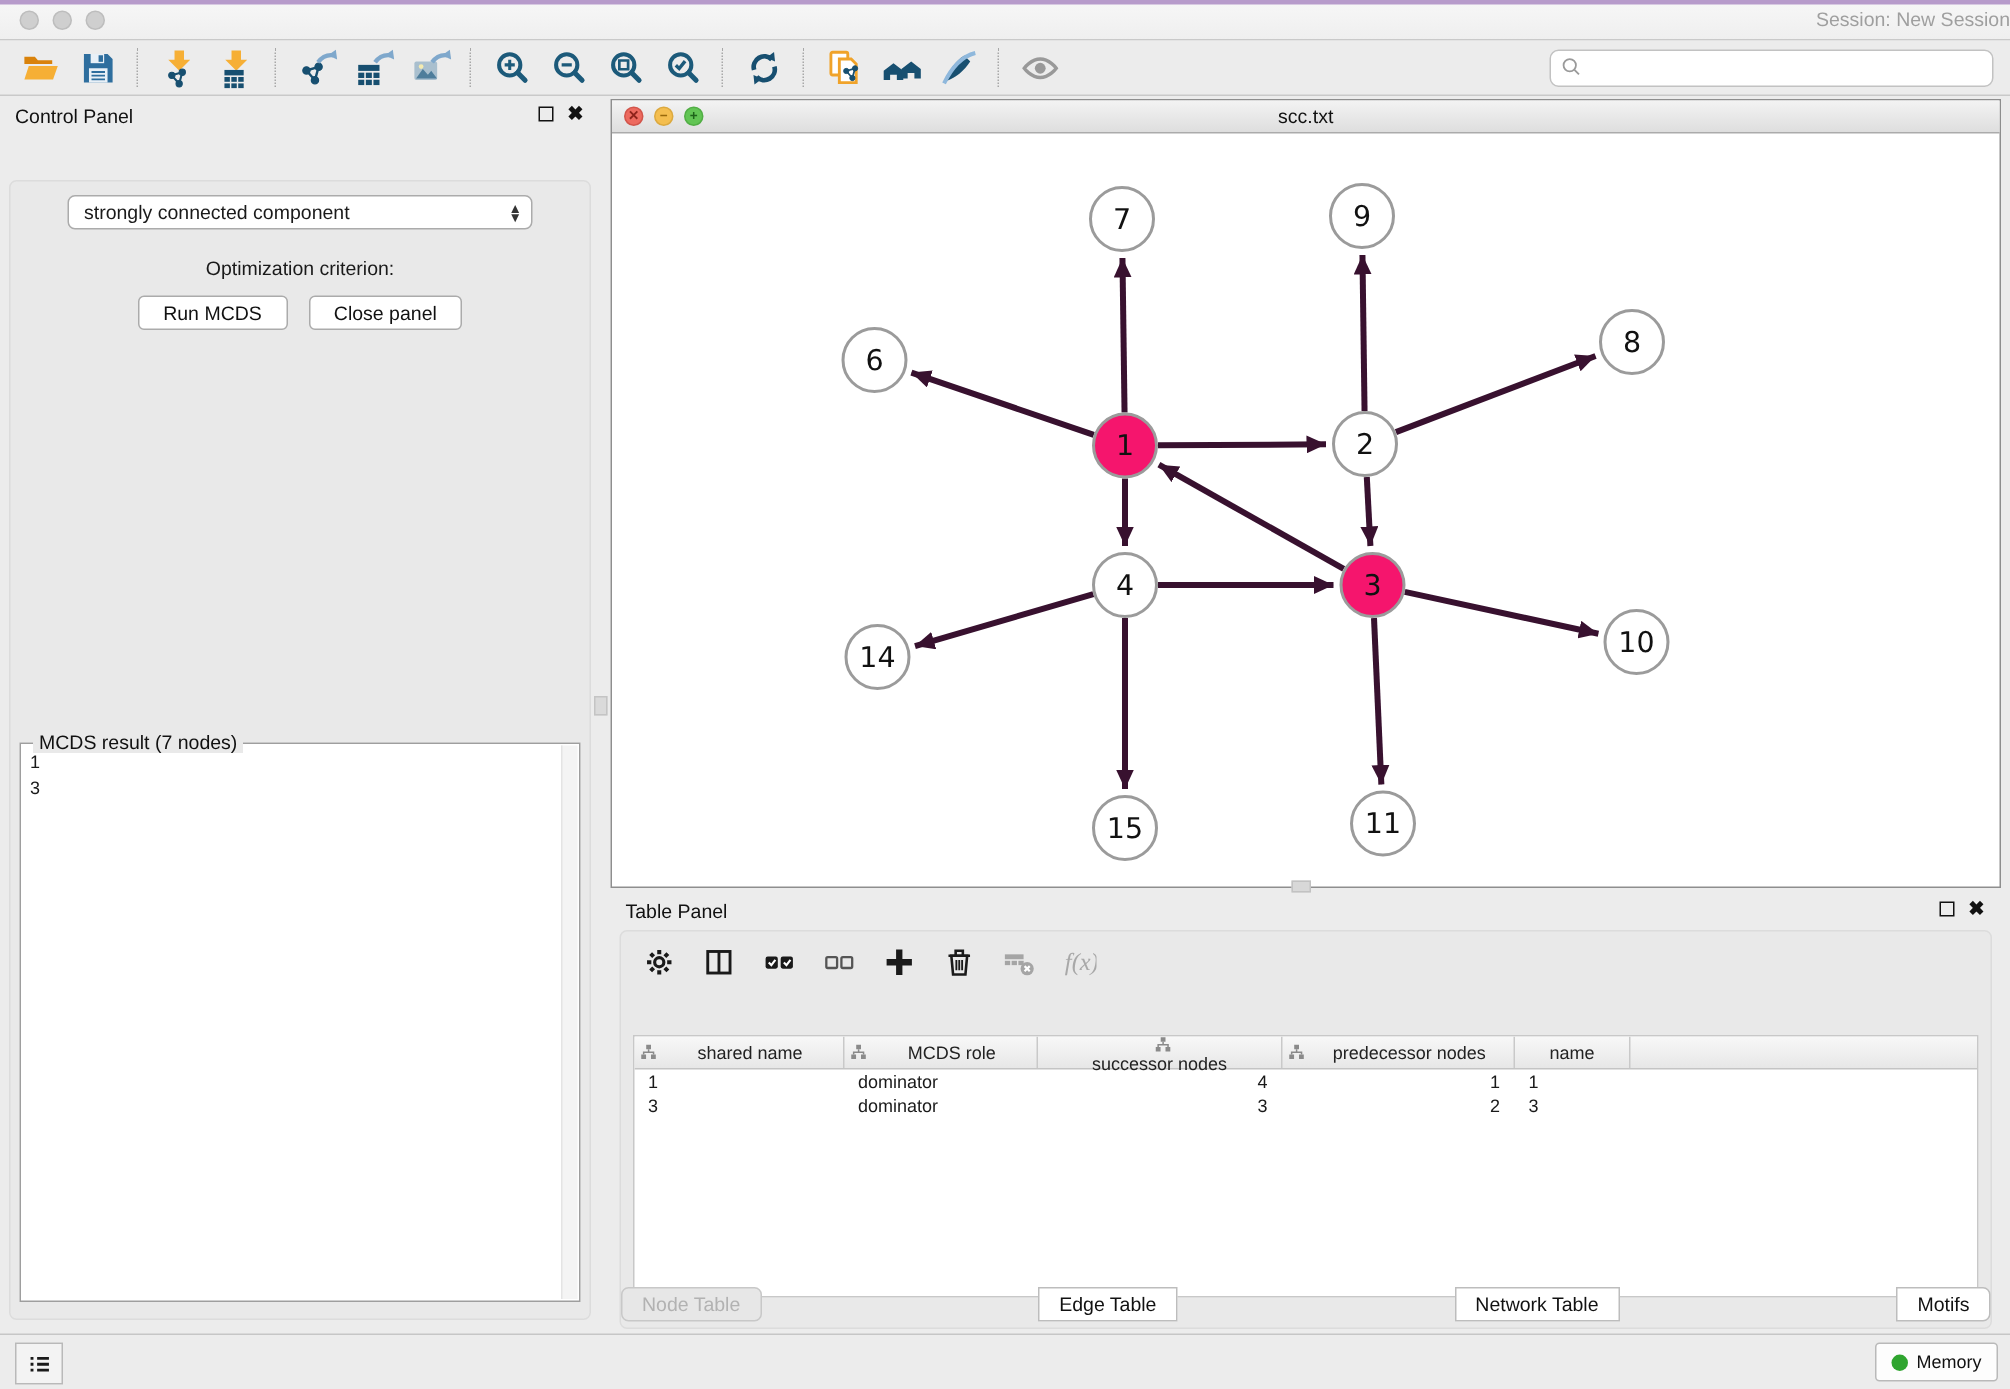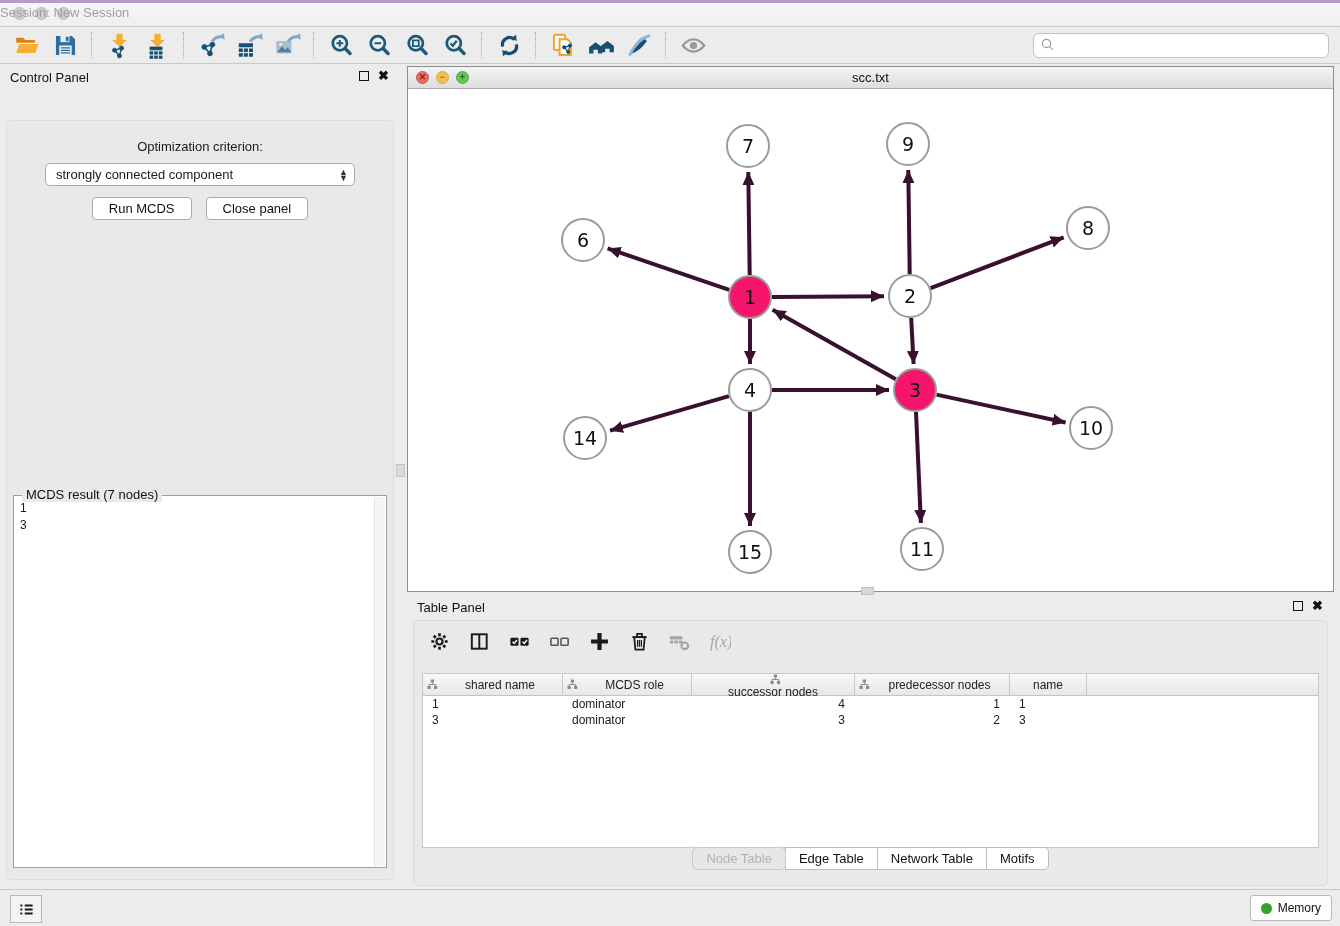--- a/index.html
+++ b/index.html
@@ -3,21 +3,21 @@
 <meta charset="utf-8">
 <style>
   html,body{margin:0;padding:0;width:1340px;height:926px;overflow:hidden;
     font-family:"Liberation Sans",sans-serif;background:#ECECEC;color:#1A1A1A;}
   
   #titlebar{position:absolute;left:0;top:0;width:1340px;height:26px;
     background:linear-gradient(#F7F7F7,#EFEFEF);border-bottom:1px solid #C9C9C9;}
   #titlebar .purple{position:absolute;left:0;top:0;width:100%;height:3px;background:#B79BCB;}
   .tl{position:absolute;top:7px;width:13px;height:13px;border-radius:50%;
     background:#CFCFCF;border:1px solid #BDBDBD;box-sizing:border-box;}
-  #win-title{position:absolute;left:0;right:0;top:5px;text-align:left;
+  #win-title{position:absolute;left:0;right:0;top:5px;text-align:right;
     font-size:13px;color:#9F9F9F;}
   
   #toolbar{position:absolute;left:0;top:27px;width:1340px;height:37px;
     background:#ECECEC;border-bottom:1px solid #C9C9C9;display:flex;align-items:center;padding-left:8px;box-sizing:border-box;}
   .tbtn{width:38px;height:31px;display:flex;align-items:center;justify-content:center;flex:0 0 auto;cursor:default;}
   .tbtn svg{width:27px;height:27px;}
   .tsep{width:1px;height:26px;border-left:1px dotted #A8A8A8;margin:0 7px;flex:0 0 auto;}
   #search-box{margin-left:auto;margin-right:11px;width:289px;height:23px;background:#FFF;
     border:1px solid #C2C2C2;border-radius:6px;display:flex;align-items:center;padding-left:5px;}
   #search-box svg{width:18px;height:18px;}
@@ -62,32 +62,32 @@
     display:flex;align-items:center;justify-content:center;font-size:9px;font-weight:bold;line-height:1;}
   #net-title{position:absolute;left:0;right:0;top:3px;text-align:center;font-size:13px;color:#111;}
   #graph-svg{position:absolute;left:0;top:21px;}
   
   #table-panel{position:absolute;left:407px;top:594px;width:927px;height:296px;}
   #tp-content{position:absolute;left:6px;right:6px;top:26px;bottom:4px;
     background:#E9E9E9;border:1px solid #DCDCDC;border-radius:5px;}
   #tp-toolbar{position:absolute;left:12px;top:7px;display:flex;gap:13px;align-items:center;}
   .tpbtn{width:27px;height:27px;display:flex;align-items:center;justify-content:center;}
   .tpbtn svg{width:23px;height:23px;}
-  #data-table{position:absolute;left:8px;right:8px;top:52px;height:173px;background:#FFF;
+  #data-table{position:absolute;left:8px;right:8px;top:69px;height:173px;background:#FFF;
     border:1px solid #C8C8C8;overflow:hidden;}
   #thead{display:flex;height:21px;background:linear-gradient(#F8F8F8,#E7E7E7);
     border-bottom:1px solid #C4C4C4;}
   .hcell{display:flex;align-items:center;border-right:1px solid #C9C9C9;box-sizing:border-box;height:100%;}
   .hcell svg{width:11px;height:11px;margin-left:4px;flex:0 0 auto;}
   .hlabel{flex:1;text-align:center;font-size:12px;color:#222;padding:0 2px;white-space:nowrap;}
   .trow{display:flex;height:16px;align-items:center;}
   .tcell{font-size:12px;box-sizing:border-box;white-space:nowrap;}
   .tcell.left{text-align:left;padding-left:9px;}
   .tcell.right{text-align:right;padding-right:10px;}
-  #tp-tabs{position:absolute;left:0;right:0;bottom:15px;}
+  #tp-tabs{position:absolute;left:0;right:0;bottom:4px;justify-content:space-between;}
   
   #statusbar{position:absolute;left:0;bottom:0;width:1340px;height:36px;
     background:#ECECEC;border-top:1px solid #C6C6C6;text-align:right;}
   #list-btn{position:absolute;left:10px;top:5px;width:30px;height:26px;background:#F3F3F3;
     border:1px solid #B9B9B9;display:flex;align-items:center;justify-content:center;}
   #list-btn svg{width:21px;height:21px;}
   #memory-btn{position:absolute;right:8px;top:5px;height:26px;padding:0 10px;background:#FDFDFD;
     border:1px solid #B9B9B9;border-radius:3px;display:flex;align-items:center;gap:6px;box-sizing:border-box;}
   #memory-dot{width:11px;height:11px;border-radius:50%;background:#2FA52F;}
   #memory-label{font-size:12px;color:#111;}
@@ -264,28 +264,28 @@
   </div>
 </div>
 
 <div id="control-panel">
   <div class="panel-head">
     <span class="panel-title">Control Panel</span>
     <span class="float-ico" style="right:31px"></span>
     <span class="close-ico" style="right:11px">✖</span>
   </div>
   <div id="cp-content">
-    <div id="criterion-label">Optimization criterion:</div>
     <div id="criterion-select">
       <span class="val">strongly connected component</span>
       <span class="stepper">
           <span>▲</span>
           <span>▼</span>
         </span>
     </div>
+    <div id="criterion-label">Optimization criterion:</div>
     <div id="cp-buttons">
       <button class="btn">Run MCDS</button>
       <button class="btn">Close panel</button>
     </div>
     <div id="result-fieldset">
       <span id="result-legend">MCDS result (7 nodes)</span>
       <div id="result-text">
           <div>1</div>
           <div>3</div>
         </div>

